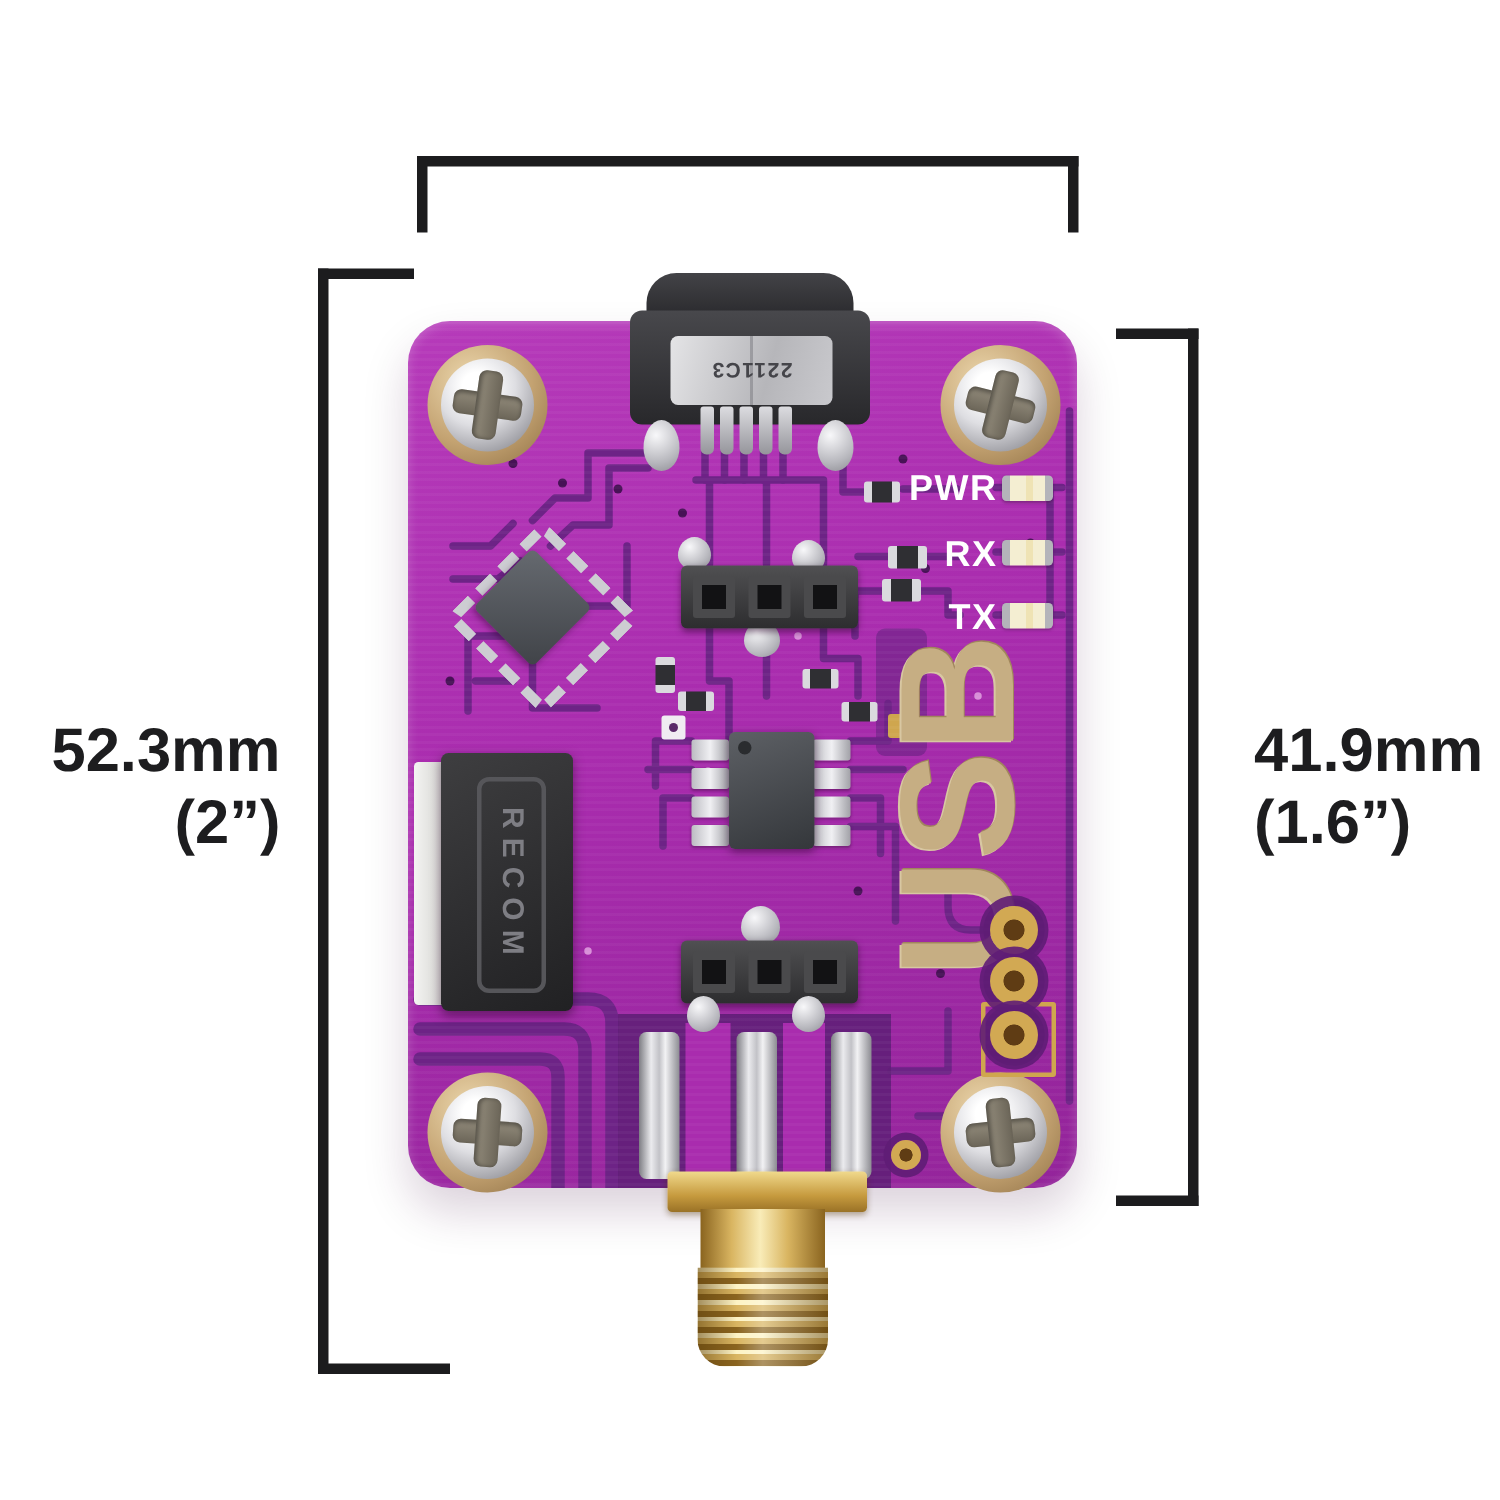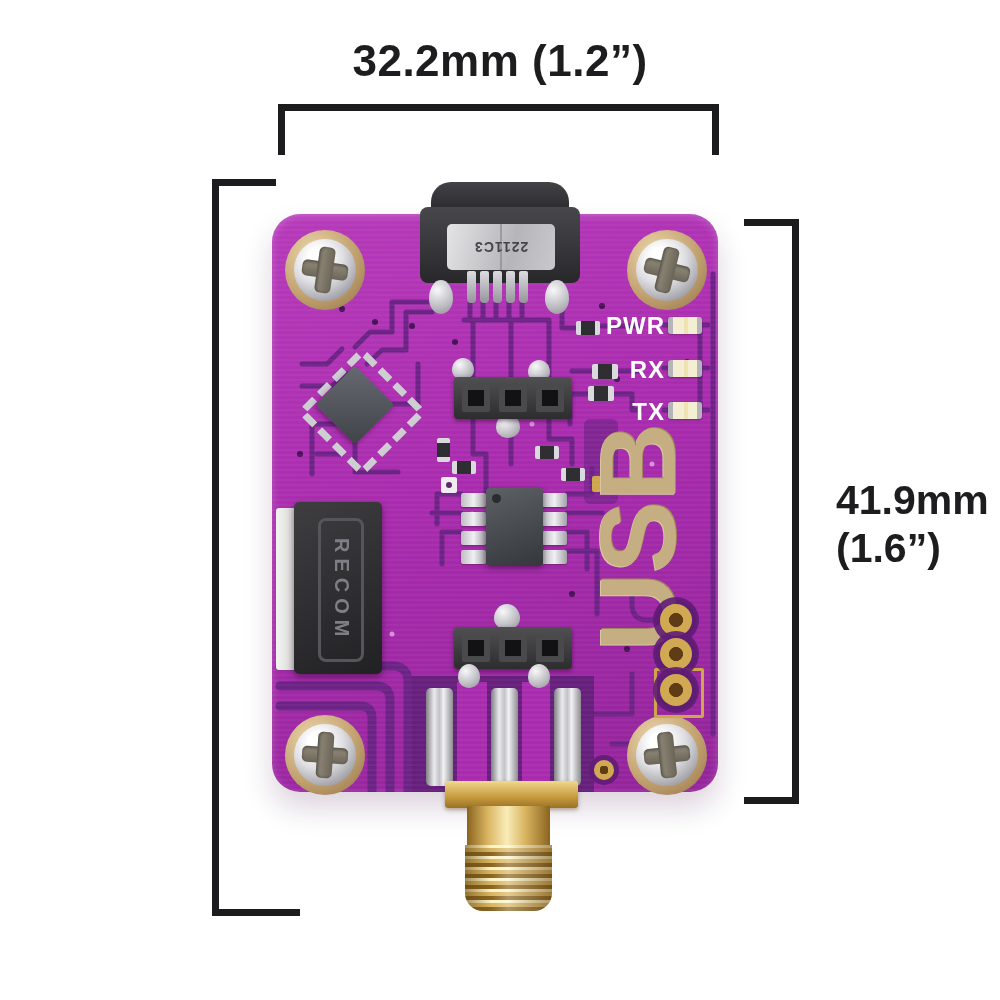--- a/index.html
+++ b/index.html
@@ -105,21 +105,24 @@
                  repeating-linear-gradient(180deg,#fdf3c4 0 3px,#d9b561 3px 7px,#8a641f 7px 11px);}
 
   .fiducial{position:absolute;left:441px;top:477px;width:16px;height:16px;border-radius:2px;background:#f0ecf2;}
   .fiducial::after{content:"";position:absolute;left:5px;top:5px;width:6px;height:6px;border-radius:50%;background:#5a2a6a;}
 </style>
 </head>
 <body>
 
 <div class="canvas">
 
-  <div class="dim-text dim-top">32.2mm (1.2”)</div>
+  <div class="dim-text dim-left">
+    <div>52.3mm</div>
+    <div>(2”)</div>
+  </div>
   <div class="dim-text dim-right">
     <div>41.9mm</div>
     <div>(1.6”)</div>
   </div>
 
   <div class="bk" style="left:278px;top:104px;width:441px;height:7px;"></div>
   <div class="bk" style="left:278px;top:104px;width:7px;height:51px;"></div>
   <div class="bk" style="left:712px;top:104px;width:7px;height:51px;"></div>
 
   <div class="bk" style="left:212px;top:179px;width:7px;height:737px;"></div>

